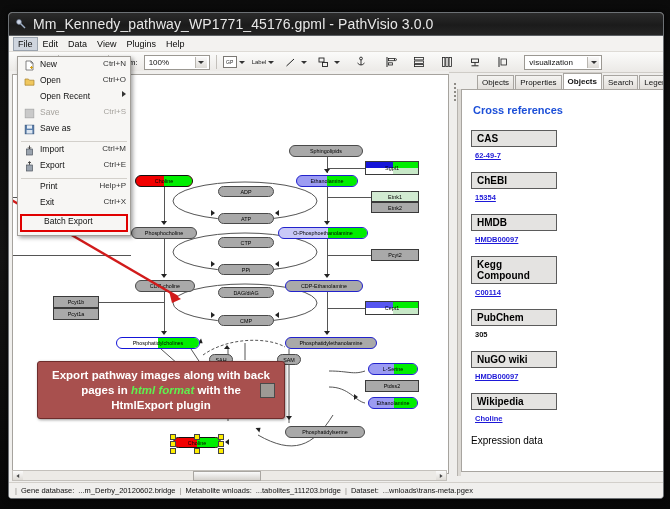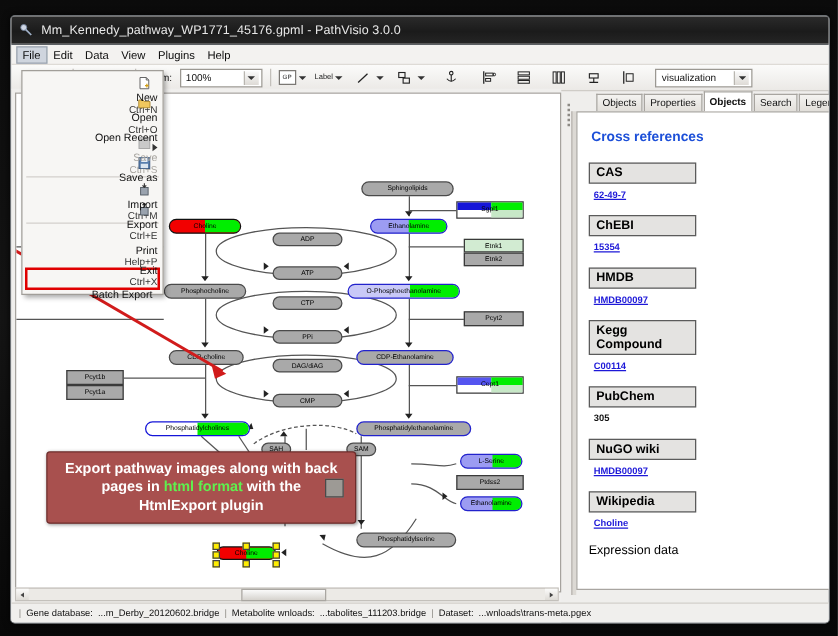--- a/index.html
+++ b/index.html
@@ -12,21 +12,21 @@
   
   #window{position:absolute;left:8px;top:12px;width:654px;height:485px;
     background:#efeeec;border:1px solid #6d7175;border-radius:4px;
     box-shadow:0 0 6px rgba(0,0,0,.85);overflow:hidden;}
 
   
   #titlebar{height:22px;background:linear-gradient(180deg,#2b2b2b 0%,#1b1b1b 55%,#252525 100%);
     display:flex;align-items:center;padding:0 6px;border-bottom:1px solid #5b5f63;}
   #titlebar .tb-icon{width:13px;height:13px;margin-right:5px;position:relative;flex:0 0 auto;}
   #titlebar .tb-icon svg{display:block;}
-  #titlebar .tb-text{color:#e8e8e8;font-size:10px;letter-spacing:.1px;white-space:nowrap;text-align:right;}
+  #titlebar .tb-text{color:#e8e8e8;font-size:14px;letter-spacing:.1px;white-space:nowrap;text-align:right;}
 
   
   #menubar{height:15px;background:#f3f2f0;border-bottom:1px solid #dedbd6;
     display:flex;align-items:center;padding-left:4px;font-size:9px;color:#0b0b0b;}
   #menubar .mi{padding:1px 5px;white-space:nowrap;line-height:12px;}
   #menubar .mi.active{background:#cfd5de;border:1px solid #9aa3ae;padding:0px 4px;}
 
   
   #toolbar{height:20px;background:linear-gradient(180deg,#fbfbfa,#ebe9e6);
     border-bottom:1px solid #cfccc7;display:flex;align-items:center;padding-left:6px;gap:3px;}
@@ -76,38 +76,38 @@
 
   
   #hscroll{position:absolute;left:3px;bottom:17px;width:435px;height:11px;background:#eceae6;border:1px solid #c3c0bb;
     display:flex;align-items:center;justify-content:space-between;box-sizing:border-box;}
   #hscroll .arrw{width:10px;height:9px;display:flex;align-items:center;justify-content:center;background:linear-gradient(180deg,#fbfbfa,#dedbd6);}
   #hscroll .thumb{position:absolute;left:180px;width:66px;height:8px;background:linear-gradient(180deg,#fafafa,#d6d3ce);border:1px solid #a9a6a1;}
 
   
   #filemenu{position:absolute;left:8px;top:43px;width:112px;background:#f7f6f4;
     border:1px solid #a19e99;box-shadow:2px 2px 4px rgba(0,0,0,.35);z-index:40;padding:2px 0;}
-  #filemenu .row{display:flex;align-items:flex-end;height:16px;font-size:8.5px;color:#111;padding:0 4px;position:relative;flex-direction:column;}
+  #filemenu .row{display:flex;align-items:flex-start;height:16px;font-size:8.5px;color:#111;padding:0 4px;position:relative;}
   #filemenu .row .ic{width:14px;height:12px;display:flex;align-items:center;justify-content:center;margin-right:4px;flex:0 0 14px;}
   #filemenu .row .lbl{flex:1;white-space:nowrap;}
   #filemenu .row .acc{font-size:8px;color:#333;white-space:nowrap;}
   #filemenu .row.disabled .lbl,#filemenu .row.disabled .acc{color:#a6a39e;}
   #filemenu .sep{height:1px;background:#d3d0cb;margin:2px 3px;}
   #filemenu .row.highlight{border:2px solid #e00000;margin:1px 2px;height:14px;}
   .submenu-arrow{border-top:3px solid transparent;border-bottom:3px solid transparent;border-left:4px solid #333;}
 
   
   #redarrow{position:absolute;left:0;top:0;width:444px;height:400px;pointer-events:none;z-index:30;}
 
   
   #banner{position:absolute;left:24px;top:286px;width:246px;height:56px;background:#a8504e;
     border:1px solid #6e2c2b;border-radius:3px;display:flex;flex-direction:column;
     align-items:center;justify-content:center;z-index:25;box-shadow:1px 1px 3px rgba(0,0,0,.4);}
   #banner .bline{color:#fff;font-size:11.5px;font-weight:bold;line-height:15px;text-align:center;white-space:nowrap;}
-  #banner .hl{color:#5ff04f;}
+  #banner .hl{color:#5ff04f;font-style:italic;}
 
   
   .node{position:absolute;box-sizing:border-box;display:flex;align-items:center;justify-content:center;
     font-size:5.4px;color:#000;text-align:center;line-height:6px;}
   .metab{border:1px solid #4a4a4a;border-radius:9px;background:#a9a9a9;}
   .metab.hi{border:1px solid #2222cc;border-radius:9px;overflow:hidden;}
   .gene{border:1px solid #3a3a3a;background:#a9a9a9;}
   .lbl{position:relative;z-index:3;}
   .half{position:absolute;top:0;bottom:0;}
   .vline{position:absolute;background:#555;width:1px;}

